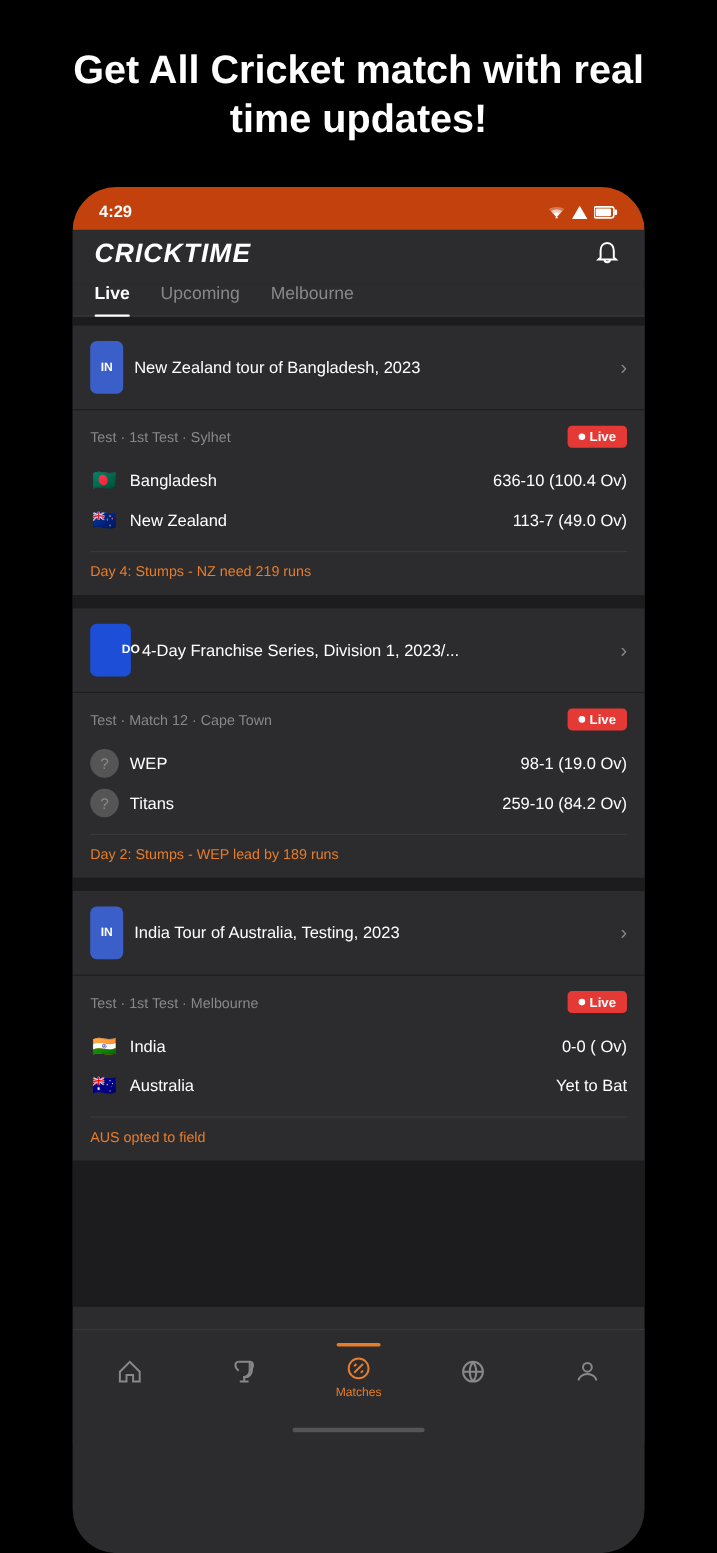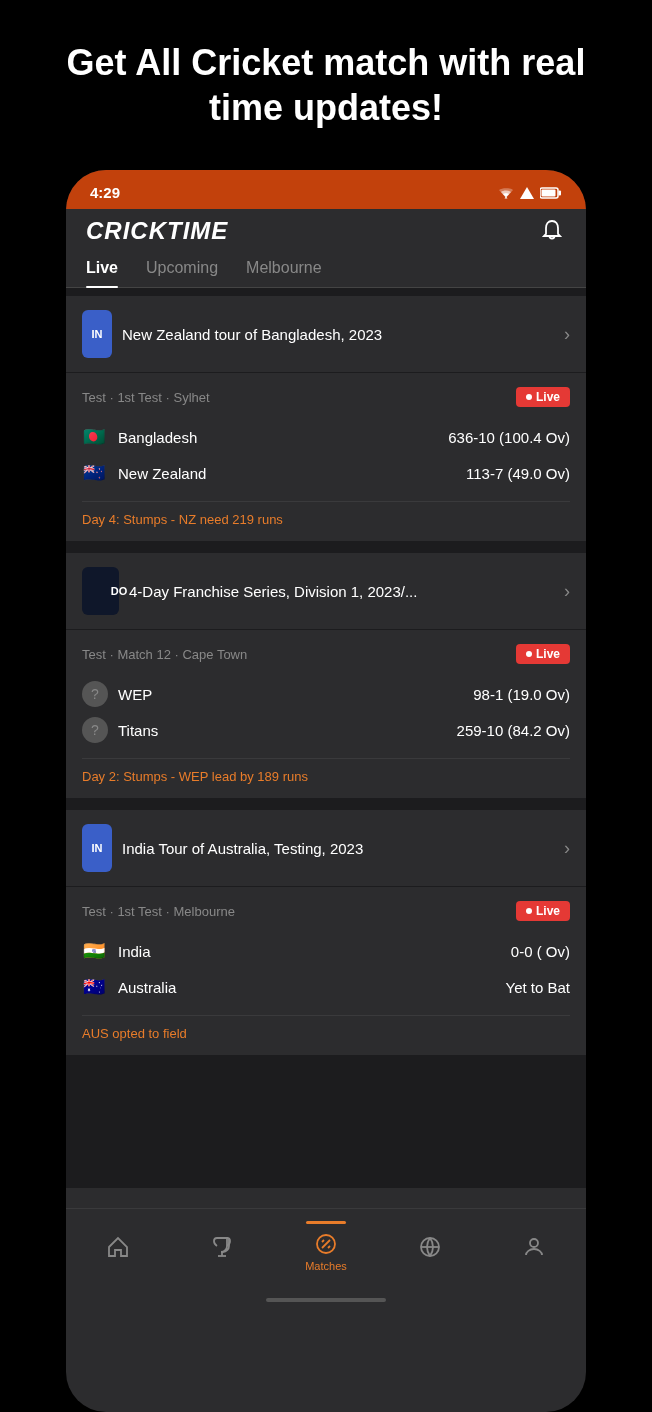--- a/index.html
+++ b/index.html
@@ -115,21 +115,21 @@
       color: #fff;
       font-size: 11px;
       font-weight: 700;
       display: flex;
       align-items: center;
       justify-content: center;
       margin-right: 10px;
       flex-shrink: 0;
     }
     .series-badge.do-badge {
-      background: #0f172a;
+      background: #1d4ed8;
       padding-left: 37px;
     }
     .series-name {
       color: #fff;
       font-size: 15px;
       font-weight: 500;
       flex: 1;
     }
     .chevron {
       color: #888;

